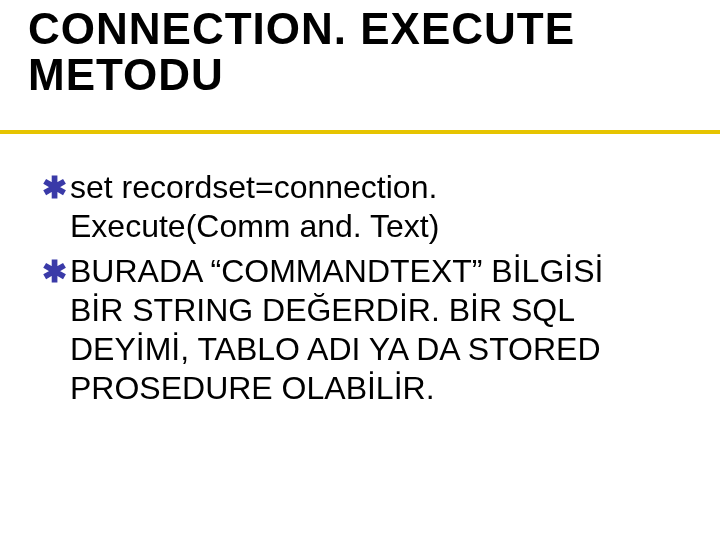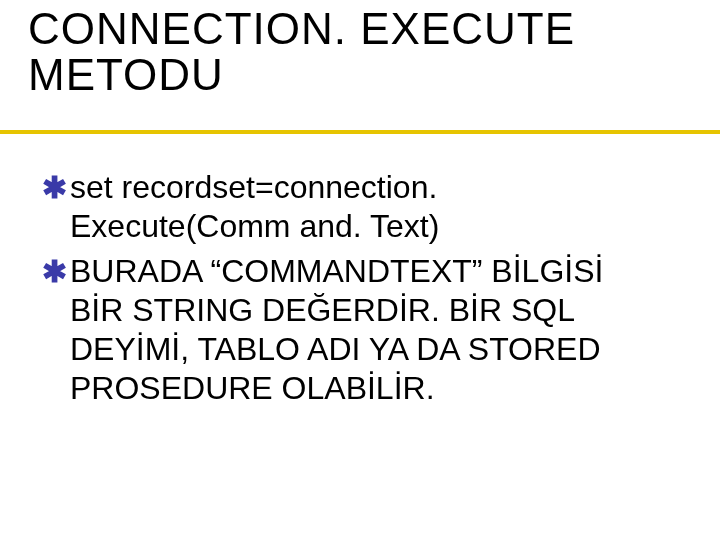--- a/index.html
+++ b/index.html
@@ -16,21 +16,21 @@
     width: 720px;
     height: 540px;
     box-sizing: border-box;
   }
   .title {
     position: absolute;
     top: 6px;
     left: 28px;
     right: 40px;
     font-family: "Arial Black", Arial, sans-serif;
-    font-weight: 400;
+    font-weight: 700;
     font-size: 44px;
     line-height: 1.05;
     letter-spacing: 1px;
     color: #000000;
   }
   .rule {
     position: absolute;
     left: 0;
     right: 0;
     top: 130px;

